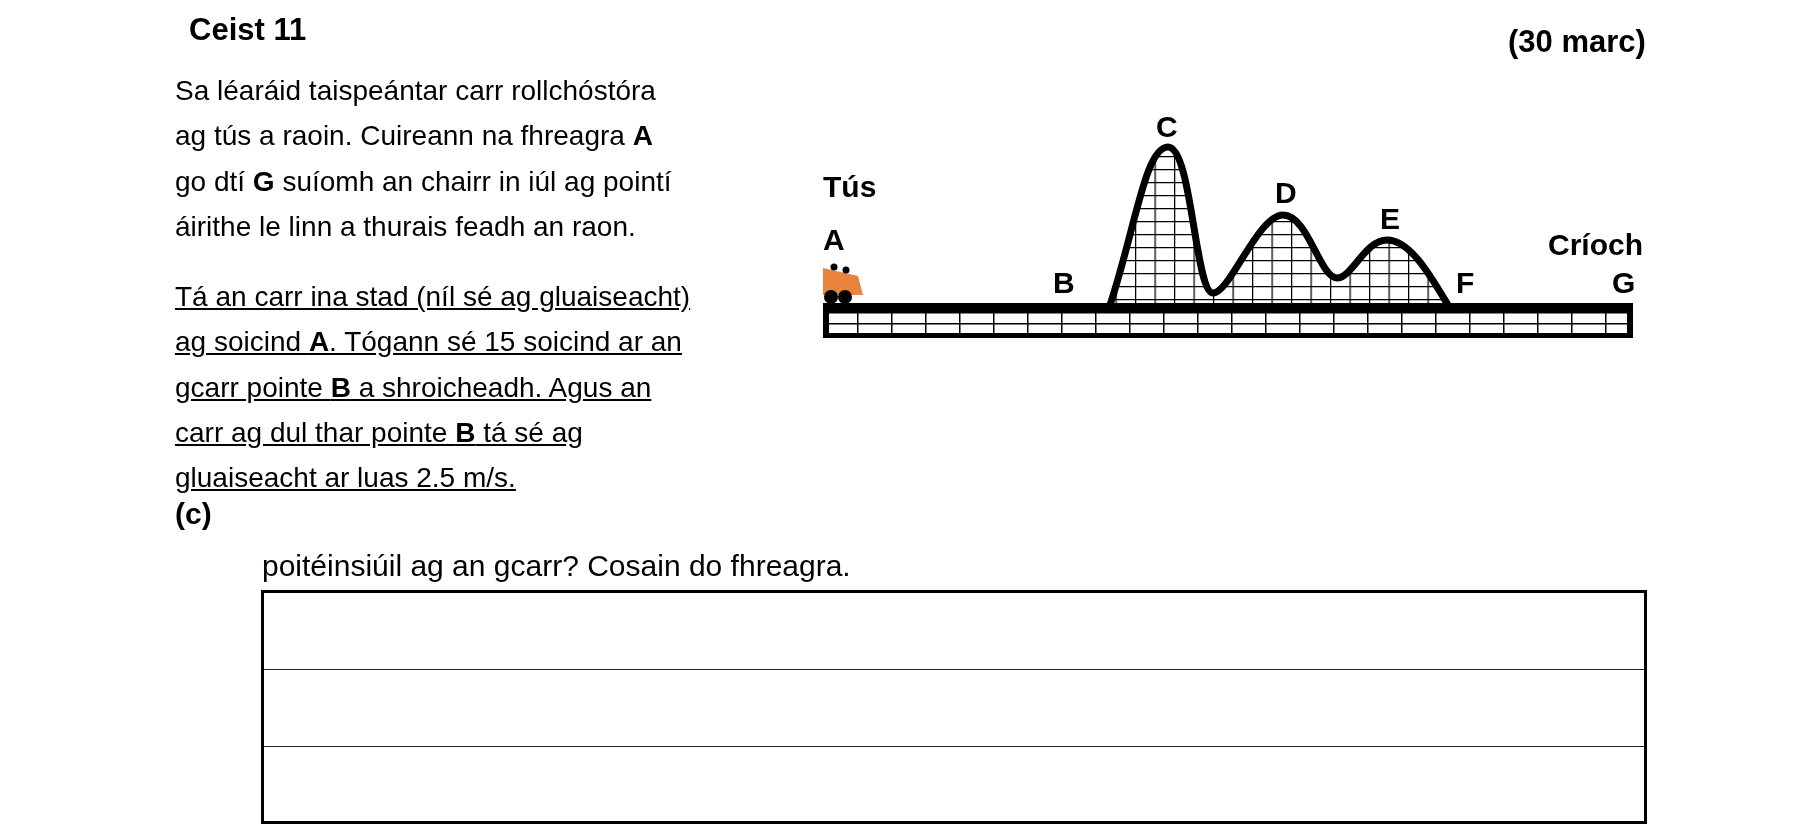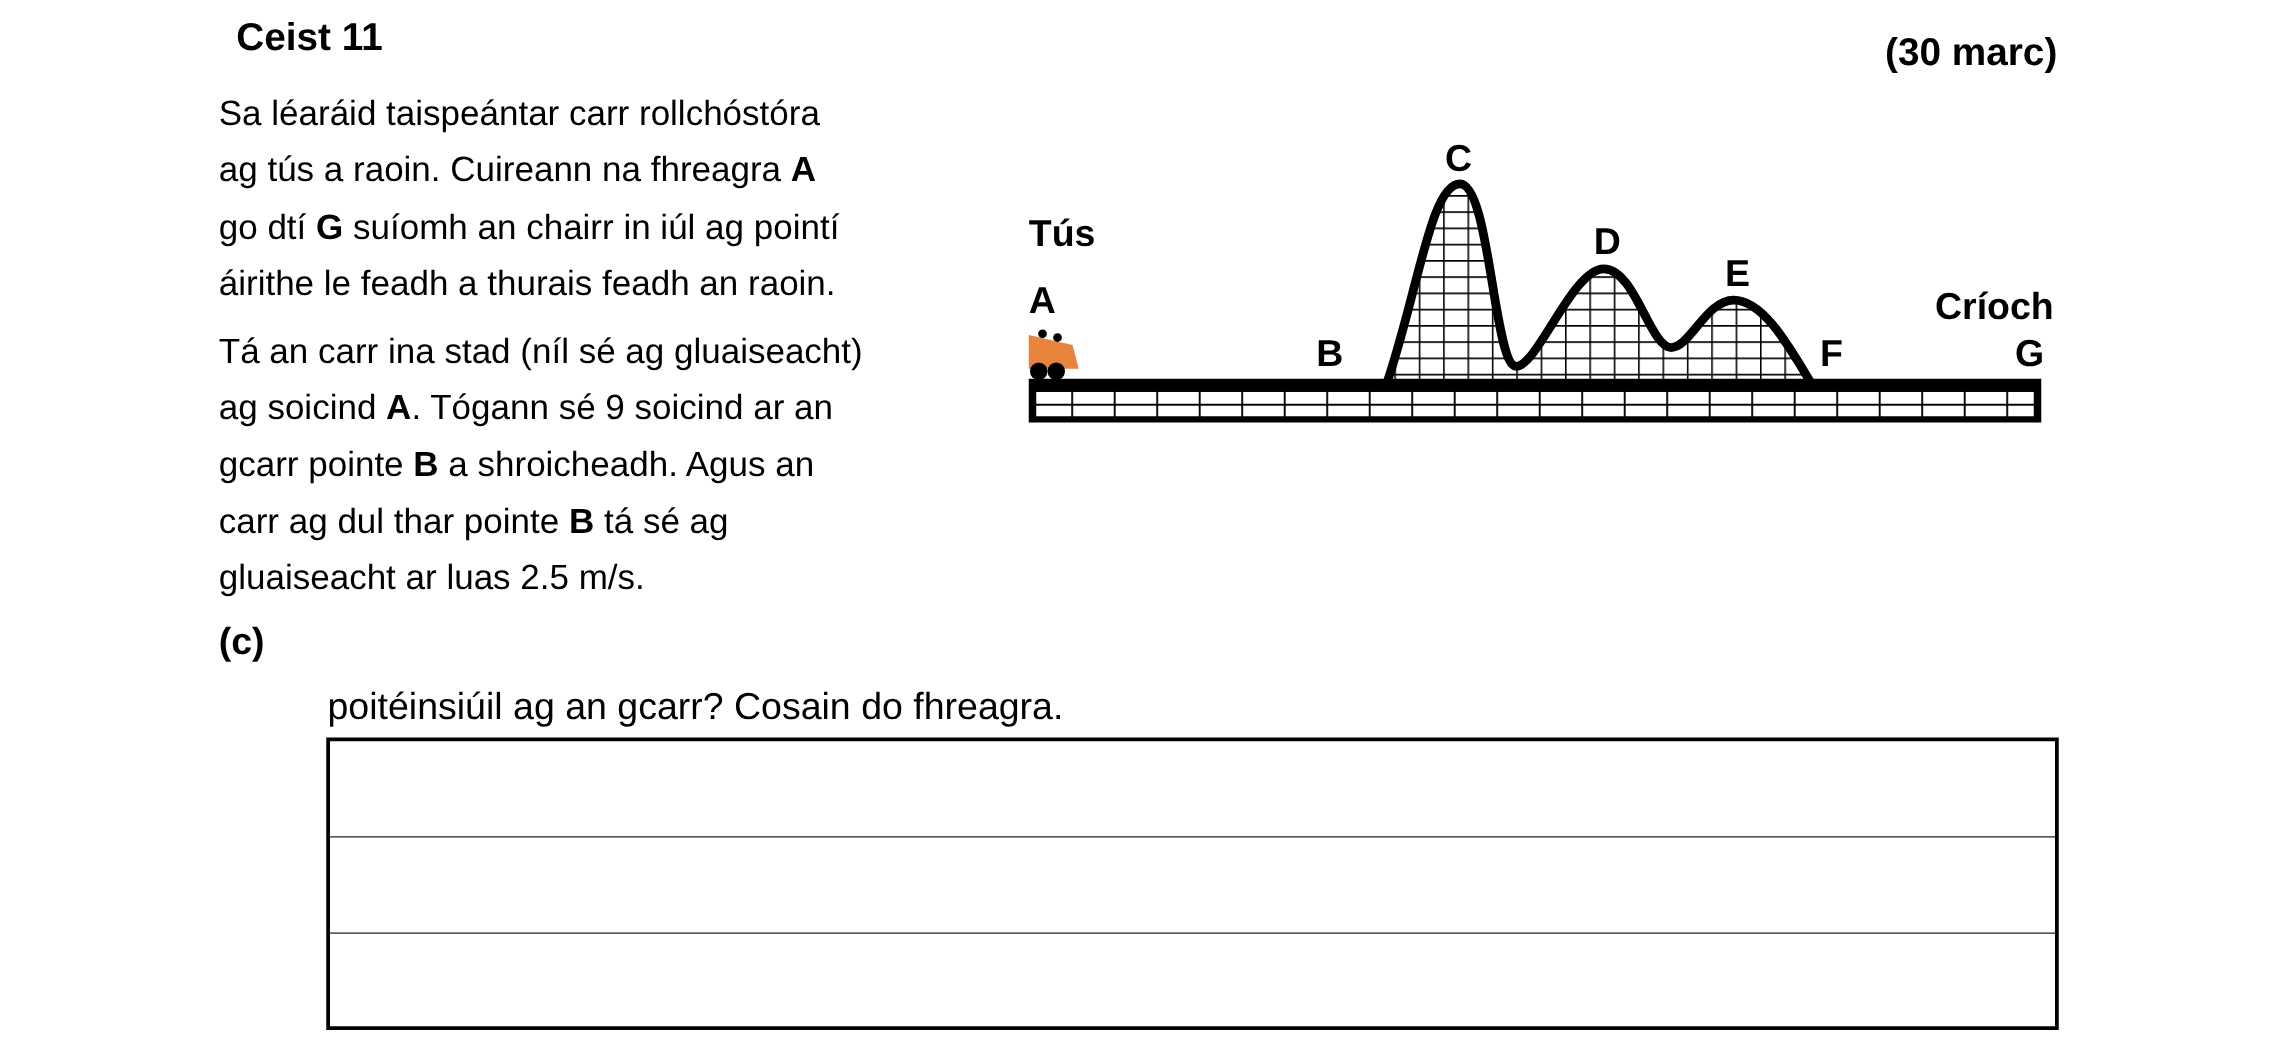--- a/index.html
+++ b/index.html
@@ -4,45 +4,45 @@
 <style>
   html, body { margin:0; padding:0; background:#ffffff; }
   body { width:1818px; height:834px; position:relative; overflow:hidden;
          font-family:"Liberation Sans", "DejaVu Sans", sans-serif; color:#000; }
   .abs { position:absolute; }
   .title { left:189px; top:12px; font-size:31px; font-weight:bold; }
   .marks { left:1508px; top:24px; font-size:31px; font-weight:bold; }
   .para { left:175px; font-size:28px; line-height:45.3px; width:620px; }
   .para b { font-weight:bold; }
   .p1 { top:68px; }
-  .p2 { top:258px; }
+  .p2 { top:274px;text-decoration:underline; }
   .qlabel { left:175px; top:497px; font-size:30px; font-weight:bold; }
   .qtext { left:262px; top:497px; font-size:30px; line-height:45.5px; width:1400px; }
   .answer { left:261px; top:590px; width:1380px; height:228px; border:3px solid #000; }
   .answer .row { height:77px; border-bottom:1.5px solid #222; box-sizing:border-box; }
   .answer .row:last-child { border-bottom:none; }
   .diagram { left:0; top:0; }
   .lbl { font-weight:bold; font-size:30px; fill:#000; font-family:"Liberation Sans", sans-serif; }
 </style>
 </head>
 <body>
 
 <div class="abs title">Ceist 11</div>
 <div class="abs marks">(30 marc)</div>
 
 <div class="abs para p1">
   <span>Sa léaráid taispeántar carr rollchóstóra</span><br>
   <span>ag tús a raoin.  Cuireann na fhreagra </span><b>A</b><br>
   <span>go dtí </span><b>G</b><span> suíomh an chairr in iúl ag pointí</span><br>
-  <span>áirithe le feadh a thurais feadh an raoin.</span>
+  <span>áirithe le linn a thurais feadh an raon.</span>
 </div>
 
 <div class="abs para p2">
   <span>Tá an carr ina stad (níl sé ag gluaiseacht)</span><br>
-  <span>ag soicind </span><b>A</b><span>.  Tógann sé 9 soicind ar an</span><br>
+  <span>ag soicind </span><b>A</b><span>.  Tógann sé 15 soicind ar an</span><br>
   <span>gcarr pointe </span><b>B</b><span> a shroicheadh.  Agus an</span><br>
   <span>carr ag dul thar pointe </span><b>B</b><span> tá sé ag</span><br>
   <span>gluaiseacht ar luas 2.5 m/s.</span>
 </div>
 
 <svg class="abs diagram" width="1818" height="834">
   <defs>
     <pattern id="grid" x="823" y="0" width="19.5" height="13" patternUnits="userSpaceOnUse">
       <rect width="19.5" height="13" fill="#ffffff"></rect>
       <path d="M0 0 H19.5 M0 0 V13" stroke="#000" stroke-width="2.5" fill="none"></path>

